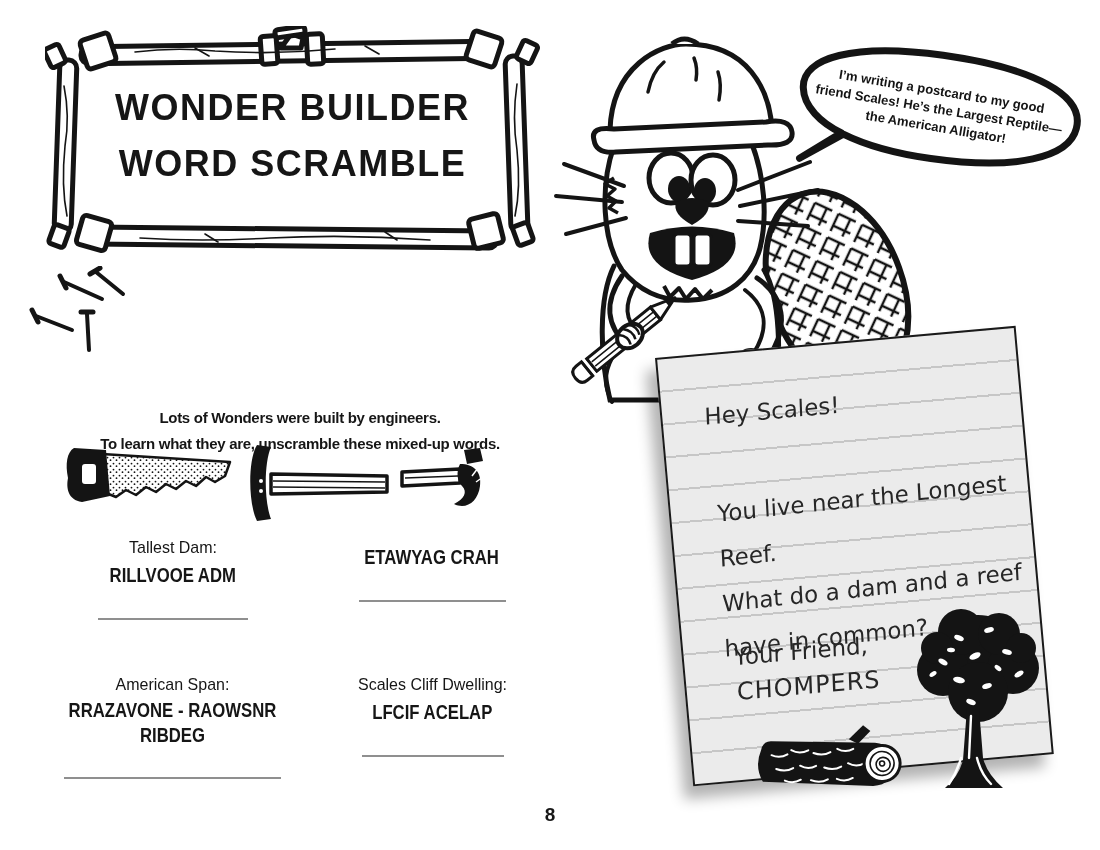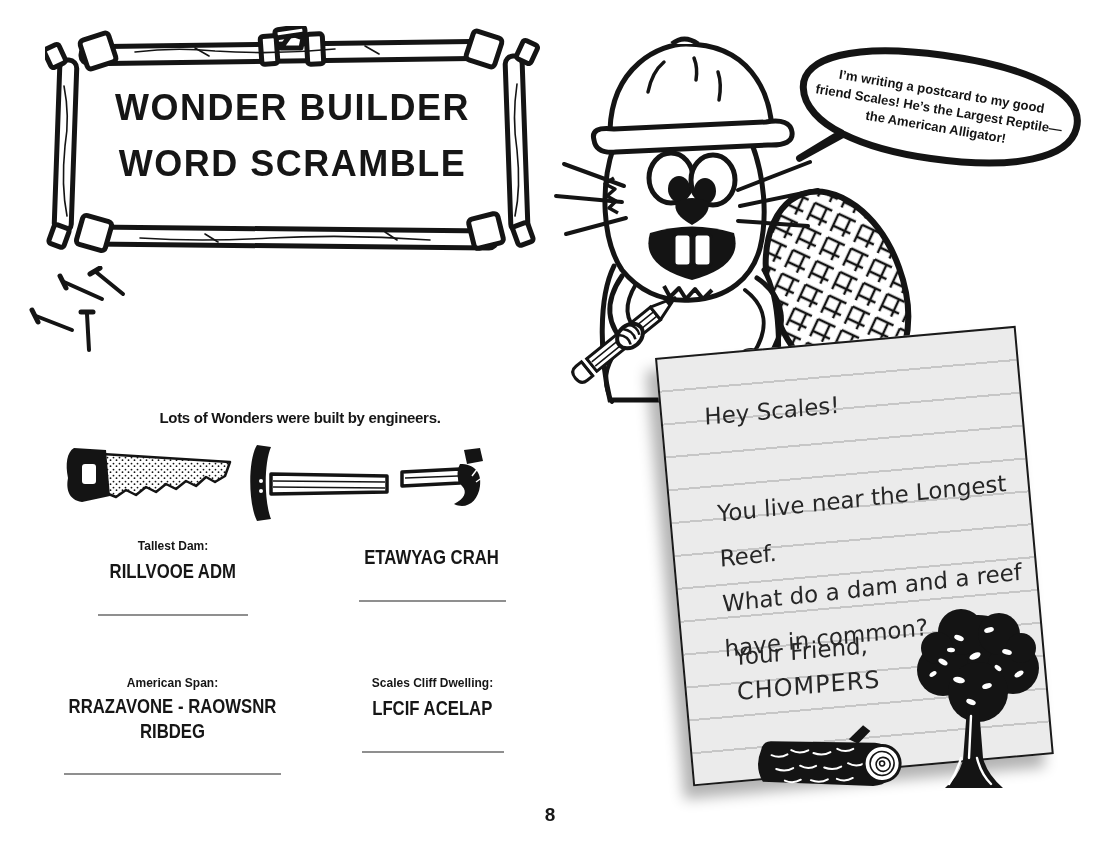--- a/index.html
+++ b/index.html
@@ -16,21 +16,21 @@
   .title-line.l2 { top:142px; }
 
   
   .intro, .instructions { position:absolute; left:60px; width:480px; text-align:center;
       font-weight:bold; font-size:15px; line-height:26px; letter-spacing:-0.3px; color:#161616; }
   .intro { top:285px; }
   .instructions { top:395px;margin-top:10px; }
 
   
   .puzzle { position:absolute; text-align:center; color:#161616; }
-  .puzzle .label { font-size:12px; font-weight:bold; transform:scaleY(1.05); }
+  .puzzle .label { font-size:16px; font-weight:normal; transform:scaleY(1.05); }
   .puzzle .scrambled { margin-top:7px; font-size:19px; font-weight:bold; letter-spacing:0px;
                        display:inline-block; transform:scale(0.88,1.1); }
   .puzzle .answer-line { margin:32px auto 0; border-bottom:2px solid #8f8f8f; height:1px; }
   .p0 { left:63px;  top:539px; width:220px; }
   .p1 { left:317px; top:539px; width:230px; }
   .p2 { left:25px;  top:676px; width:295px; }
   .p3 { left:325px; top:676px; width:215px; }
   .p0 .answer-line { width:150px; }
   .p1 .answer-line { width:147px; }
   .p2 .answer-line { width:217px; }
@@ -115,20 +115,21 @@
         <path d="M64,8 L74,2" stroke-width="5"></path>
       <path d="M10,50 L46,64" stroke-width="4"></path>
         <path d="M6,44 L12,56" stroke-width="5"></path>
       <path d="M61,48 L63,84" stroke-width="4"></path>
         <path d="M55,46 L67,46" stroke-width="5"></path>
     </g>
   </svg>
 
   <div class="instructions">
     <div>Lots of Wonders were built by engineers.</div>
+    <div>To learn what they are, unscramble these mixed-up words.</div>
   </div>
 
   <svg class="tools-svg" width="485" height="92" viewBox="0 0 485 92">
     <defs>
       <pattern id="stip" width="6" height="6" patternUnits="userSpaceOnUse">
         <rect width="6" height="6" fill="#ffffff"></rect>
         <circle cx="1.5" cy="1.6" r="0.9" fill="#141414"></circle>
         <circle cx="4.5" cy="4.2" r="0.9" fill="#141414"></circle>
       </pattern>
     </defs>

